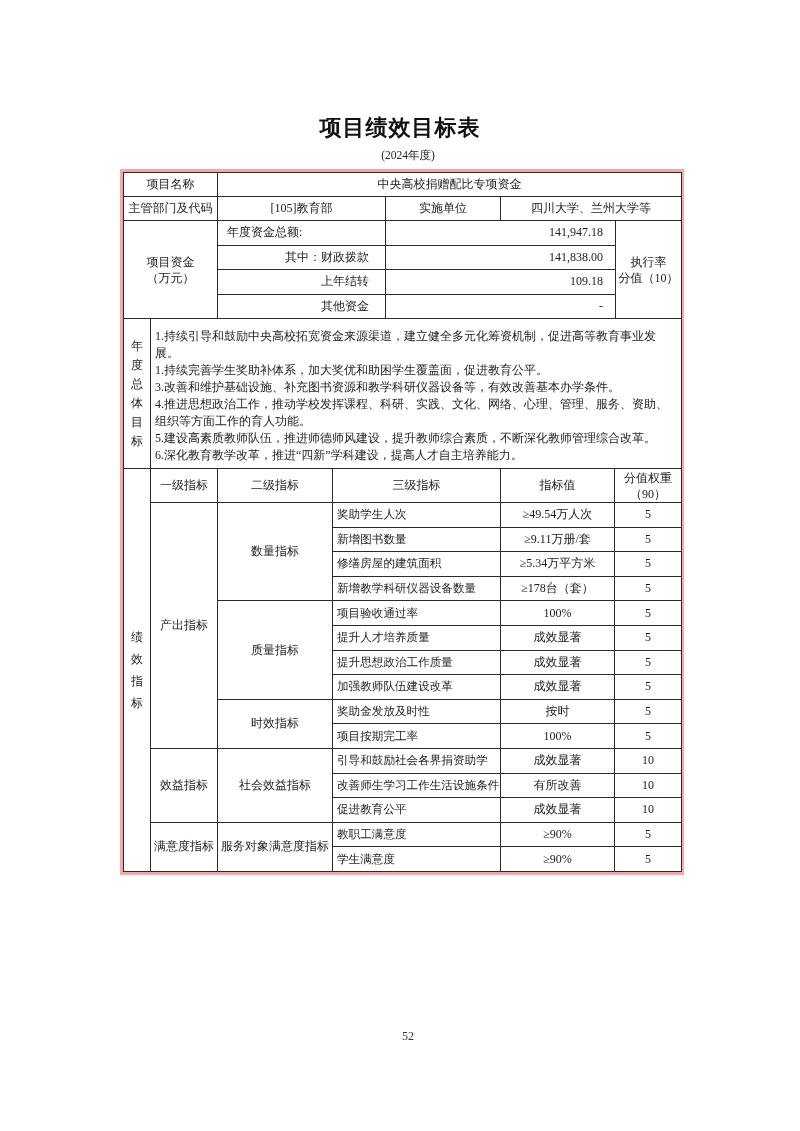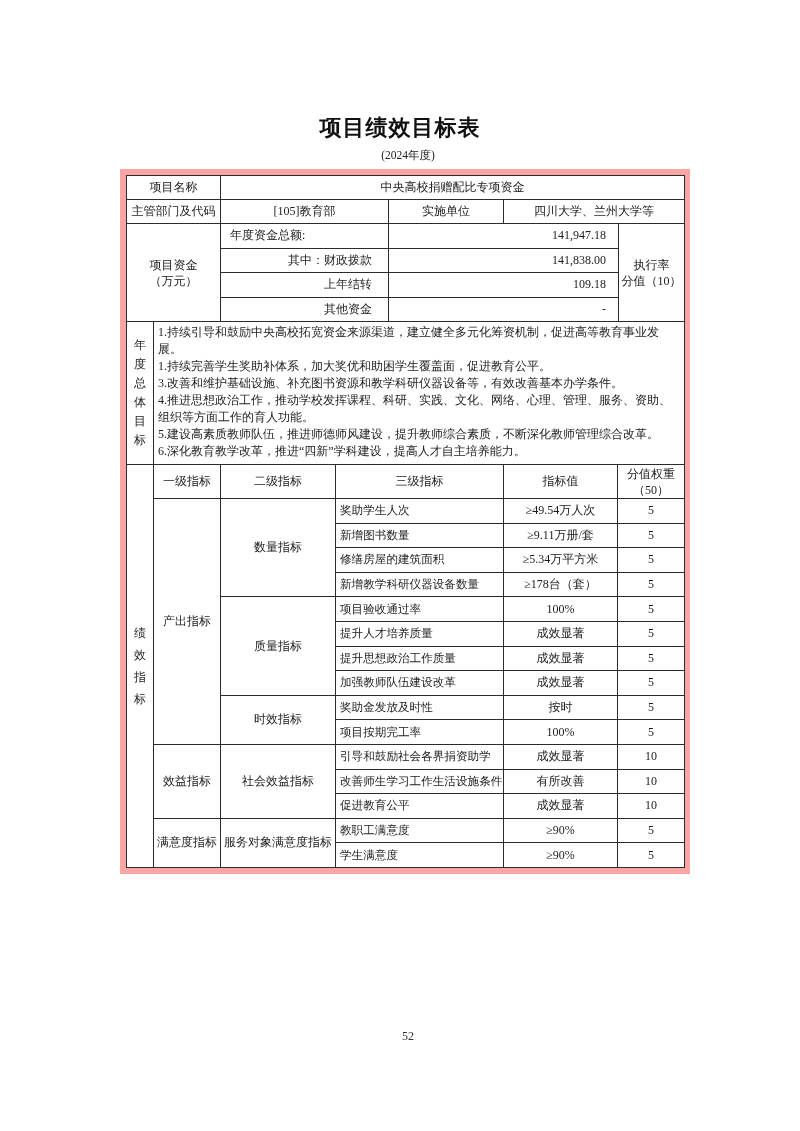--- a/index.html
+++ b/index.html
@@ -11,41 +11,41 @@
     position:absolute;top:113px;left:0;width:800px;text-align:center;
     font-family:"Liberation Sans","DejaVu Sans",sans-serif;
     font-weight:bold;font-size:22px;letter-spacing:1px;color:#111;
   }
   .page-subtitle{
     position:absolute;top:148px;left:0;width:800px;text-align:center;
     font-size:11.5px;color:#222;margin-left:8px;
   }
   .doc{
     position:absolute;left:120px;top:169px;width:558px;
-    border:6px solid #fca5a5;
+    border:3px solid #fca5a5;
   }
   table{border-collapse:collapse;table-layout:fixed;width:558px;}
   table.stack{margin-top:-1px;}
   td{
     border:1px solid #2b2b2b;font-size:12px;color:#1c1c1c;
     padding:0;text-align:center;vertical-align:middle;line-height:15px;
   }
   .h24{height:24px;}
   .h245{height:24.5px;}
   .h139{height:139px;}
   .h34{height:34px;}
   .h246{height:24.6px;}
   td.lab-left{text-align:left;padding-left:9px;margin-top:20px;}
   td.lab-right{text-align:right;padding-right:16px;}
   td.amount{text-align:right;padding-right:12px;}
   td.l3{text-align:left;padding-left:4px;font-size:11.6px;white-space:nowrap;}
   .two-line{line-height:16px;white-space:nowrap;}
   .vtext{display:block;width:13px;margin:0 auto;word-break:break-all;line-height:19px;text-align:center;}
   .vtext.v4{line-height:22px;}
-  td.goals-cell{text-align:left;vertical-align:top;padding:2px 3px 4px 4px;}
+  td.goals-cell{text-align:left;vertical-align:top;padding:9px 3px 4px 4px;}
   .goal-line{line-height:17px;font-size:12px;}
   .page-number{
     position:absolute;top:1029px;left:8px;width:800px;text-align:center;
     font-size:12px;color:#333;
   }
 </style>
 </head>
 <body>
 
 <div class="page-title">项目绩效目标表</div>
@@ -134,21 +134,21 @@
         <tr class="h34">
       <td rowspan="16">
         <span class="vtext v4">绩效指标</span>
       </td>
       <td>一级指标</td>
       <td>二级指标</td>
       <td>三级指标</td>
       <td>指标值</td>
       <td>
         <div class="two-line">分值权重</div>
-        <div class="two-line">（50）</div>
+        <div class="two-line">（90）</div>
       </td>
     </tr>
     <tr class="h246">
       <td rowspan="10">产出指标</td>
       <td rowspan="4">数量指标</td>
       <td class="l3">奖助学生人次</td>
       <td>≥49.54万人次</td>
       <td>5</td>
     </tr>
     <tr class="h246">

